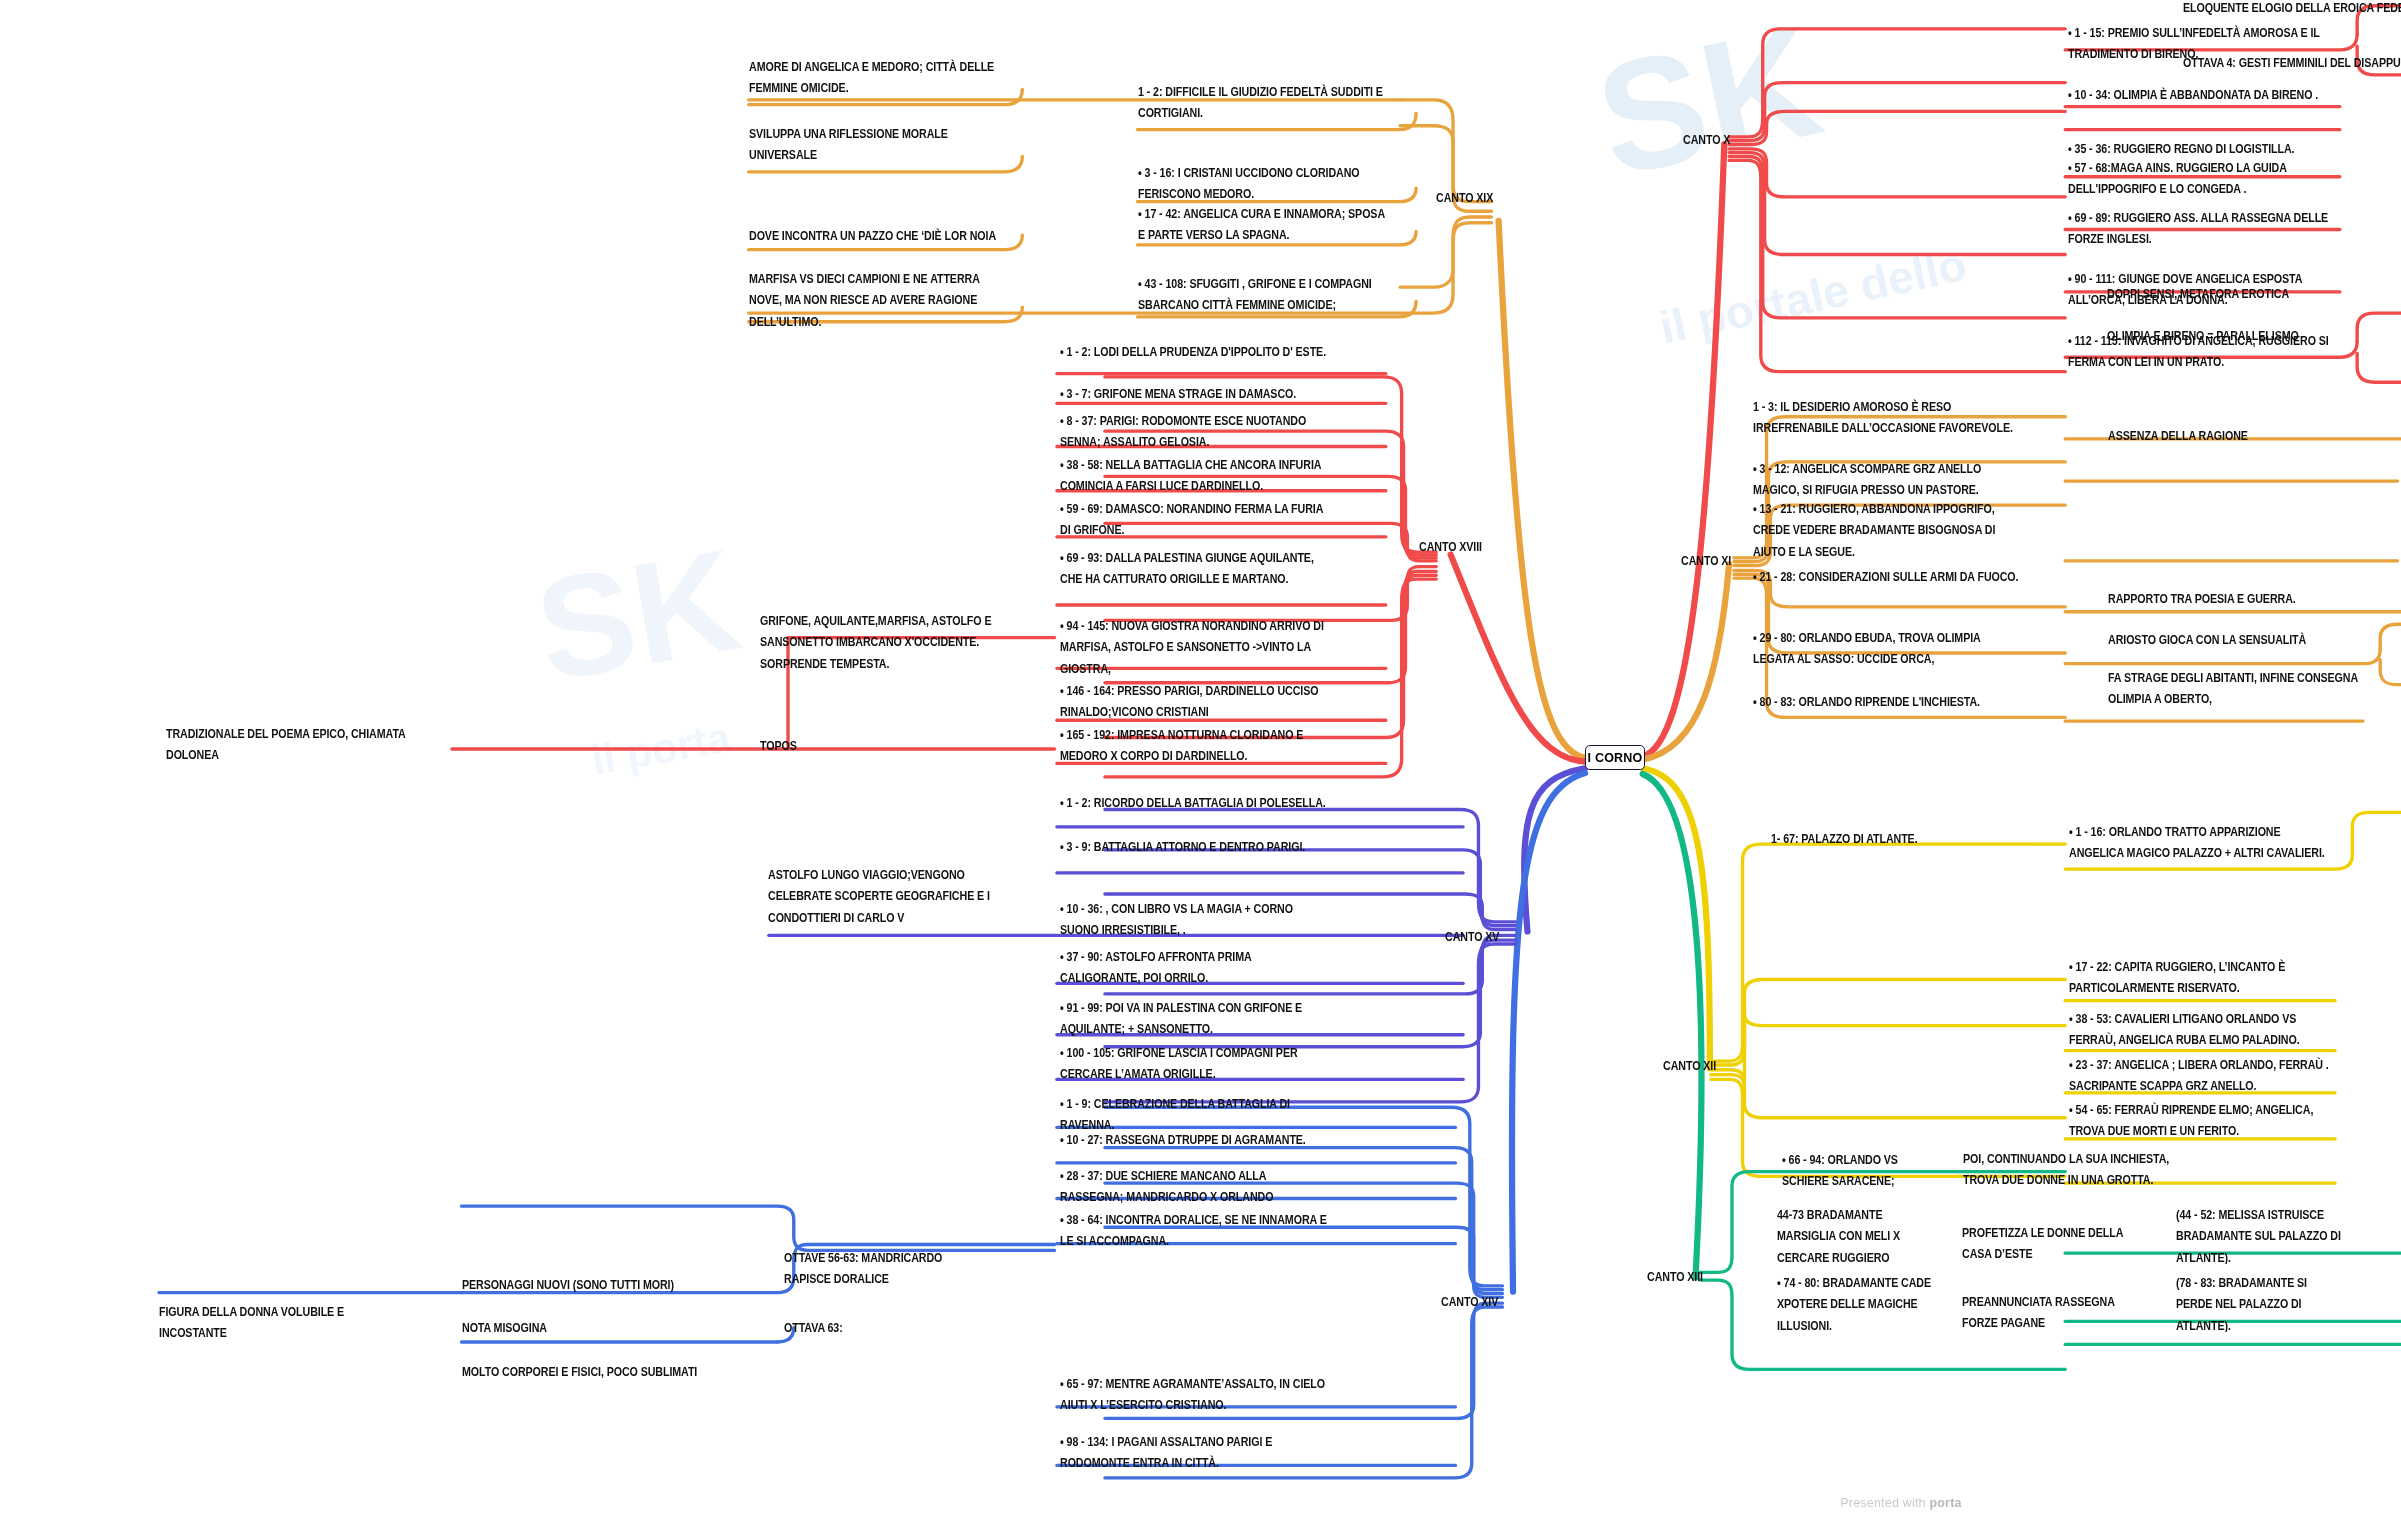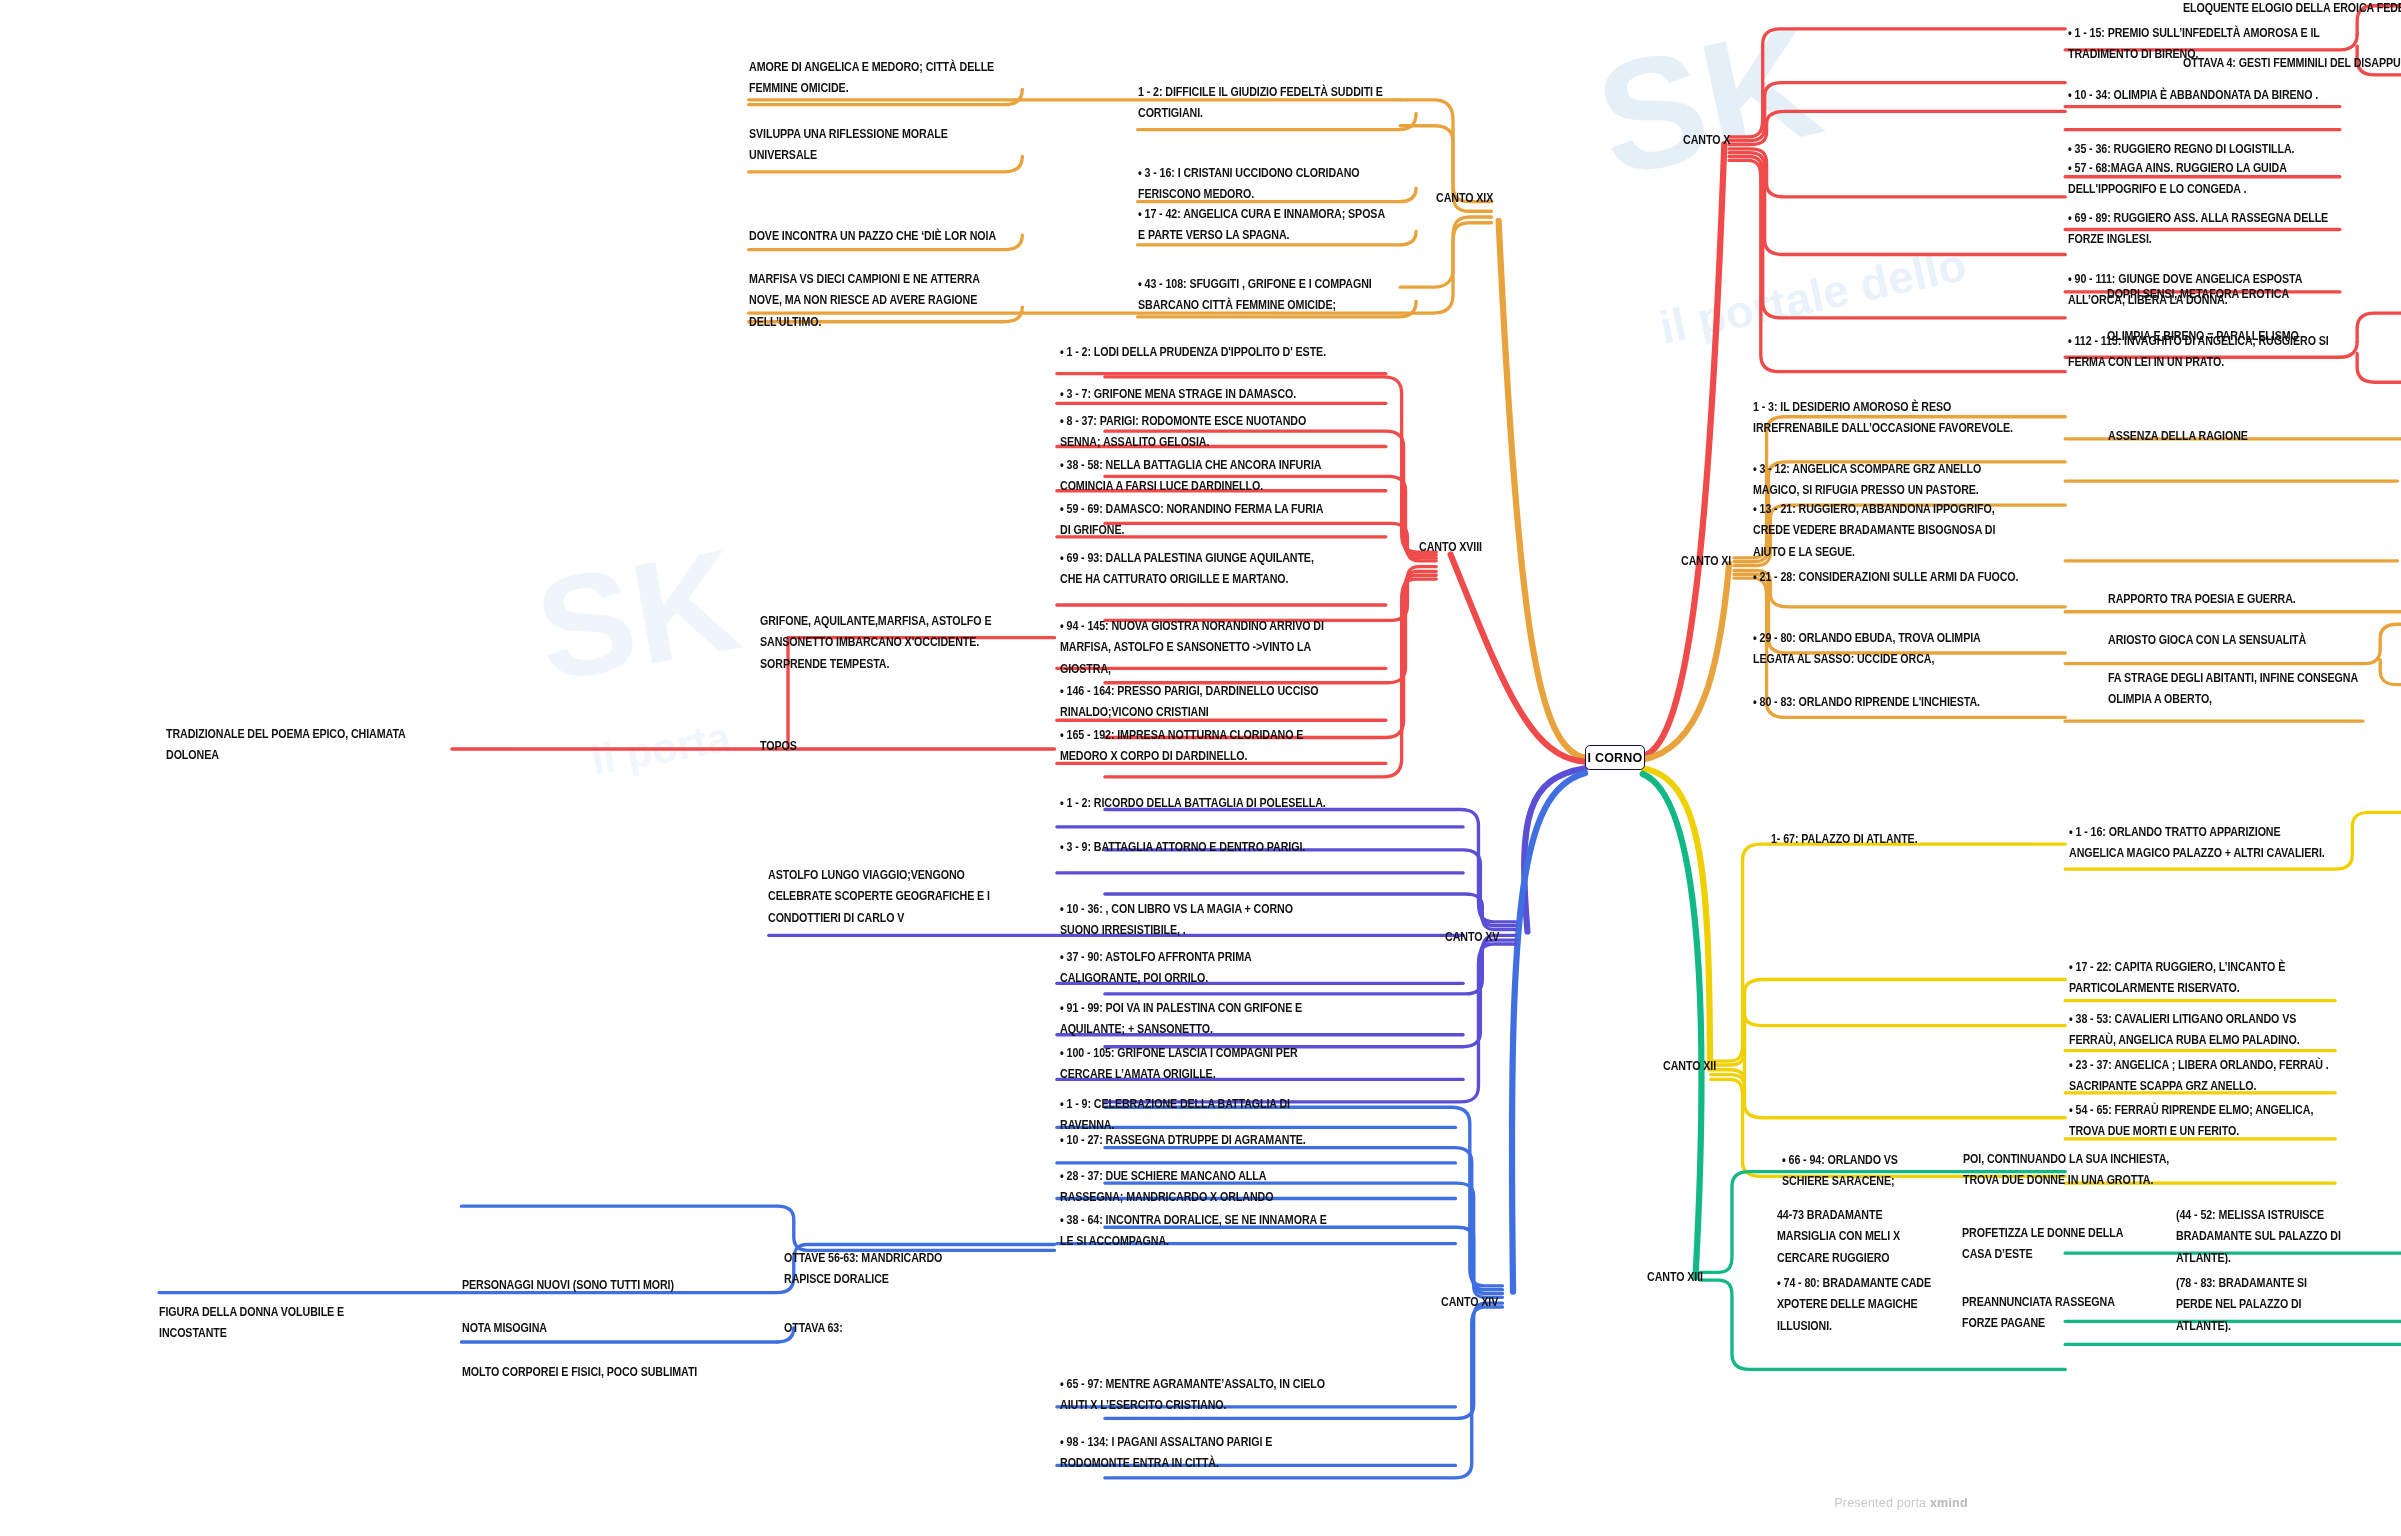--- a/index.html
+++ b/index.html
@@ -316,17 +316,17 @@
 
   <div class="node n26" style="left:1777px;top:1205px;width:168px;">44-73 BRADAMANTE MARSIGLIA CON MELI X CERCARE RUGGIERO</div>
   <div class="node n26" style="left:1777px;top:1273px;width:168px;">• 74 - 80: BRADAMANTE CADE XPOTERE DELLE MAGICHE ILLUSIONI.</div>
 
   <div class="node n26" style="left:1962px;top:1223px;width:173px;">PROFETIZZA LE DONNE DELLA CASA D’ESTE</div>
   <div class="node n26" style="left:2176px;top:1205px;width:192px;">(44 - 52: MELISSA ISTRUISCE BRADAMANTE SUL PALAZZO DI ATLANTE).</div>
   <div class="node n26" style="left:1962px;top:1292px;width:173px;">PREANNUNCIATA RASSEGNA FORZE PAGANE</div>
   <div class="node n26" style="left:2176px;top:1273px;width:183px;">(78 - 83: BRADAMANTE SI PERDE NEL PALAZZO DI ATLANTE).</div>
 
   <div class="footer">
-    <span>Presented porta </span><b>xmind</b>
+    <span>Presented with </span><b>porta</b>
   </div>
 
 </div>
 
 
 </body></html>

